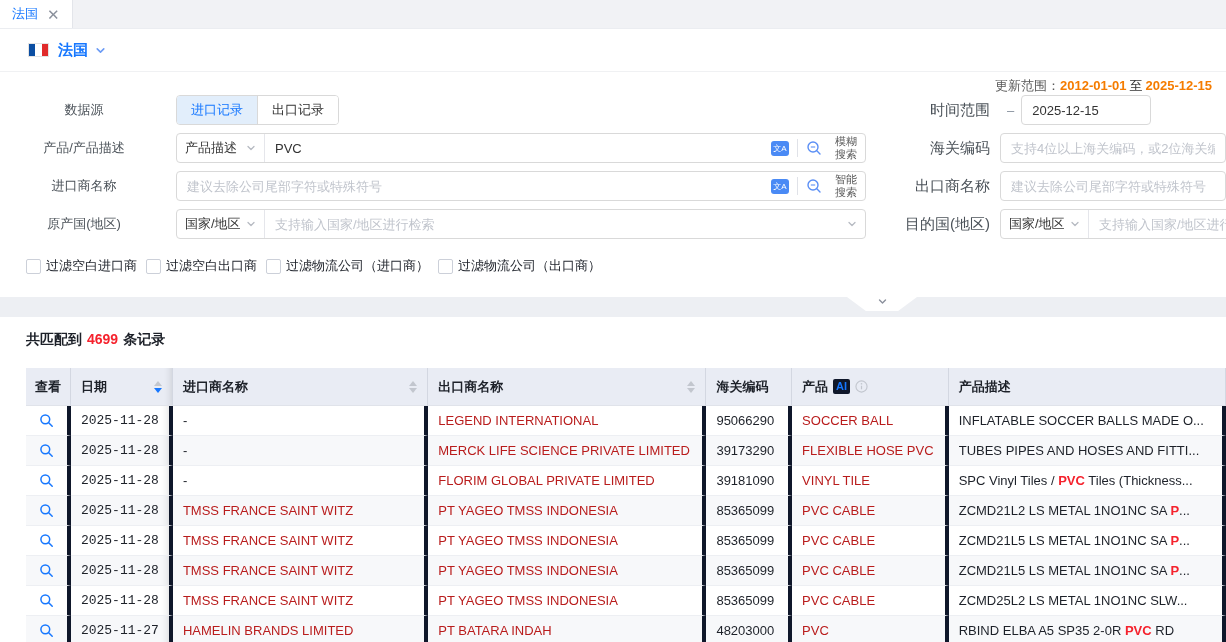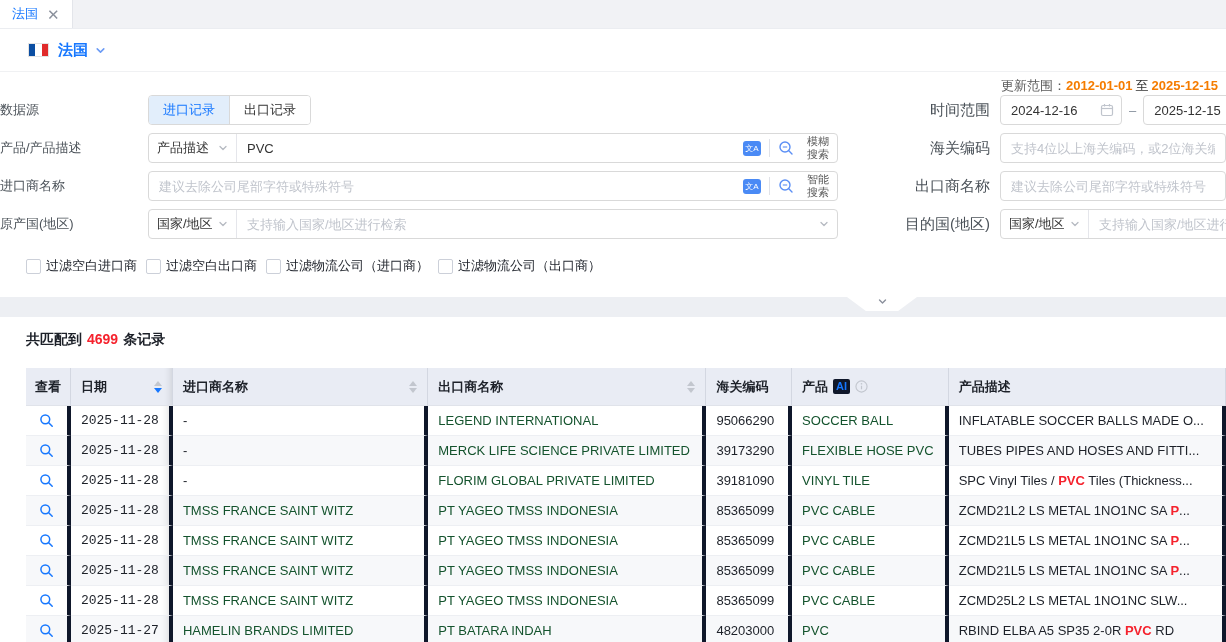--- a/index.html
+++ b/index.html
@@ -13,28 +13,28 @@
   .tab { display:inline-flex; align-items:center; gap:9px; padding:0 12px; background:#fff; border-right:1px solid #e3e5ea; color:#1677ff; font-size:13px; cursor:pointer; }
   .tab-close { color:#8a909c; font-size:15px; line-height:1; }
   
   .country-row { position:absolute; top:29px; left:0; right:0; height:43px; background:#fff; border-bottom:1px solid #f0f1f3; display:flex; align-items:center; padding-left:28px; }
   .flag { width:21px; height:14px; display:flex; border:1px solid #e3e3e3; flex:none; }
   .flag i { flex:1; }
   .flag i:nth-child(1){ background:#0b4ea2; } .flag i:nth-child(2){ background:#fff; } .flag i:nth-child(3){ background:#e02a2a; }
   .country-name { margin-left:9px; color:#1677ff; font-weight:700; font-size:15px; }
   .country-chevron { margin-left:7px; display:flex; }
   
-  .form-panel { position:absolute; top:72px; left:0; right:0; height:225px; background:#fff; }
+  .form-panel { position:absolute; top:72px; left:0; right:6px; height:225px; background:#fff; }
   .update-range { position:absolute; top:5px; right:8px; font-size:13px; color:#595959; white-space:nowrap; }
   .update-range b { color:#f57c00; font-weight:700; }
   .update-range .joiner { color:#333; margin:0 3px; }
   .frow { position:absolute; display:flex; align-items:center; height:30px; }
   .fl { left:0; }
   .fr { left:850px; width:376px; }
-  .flabel { width:148px; flex:none; text-align:left; padding-right:8px; font-size:13px; color:#4b5259; white-space:nowrap; }
+  .flabel { width:176px; flex:none; text-align:center; padding-right:8px; font-size:13px; color:#4b5259; white-space:nowrap; }
   .flabel-r { width:150px; flex:none; text-align:right; padding-right:10px; font-size:15px; color:#4b5259; white-space:nowrap; }
   .r1 { top:23px; } .r2 { top:61px; } .r3 { top:99px; } .r4 { top:137px; }
   
   .seg { display:flex; height:30px; border:1px solid #d9d9d9; border-radius:4px; overflow:hidden; background:#fff; }
   .seg-btn { padding:0 14px; display:flex; align-items:center; font-size:13px; color:#333; background:#fff; border:none; cursor:pointer; font-family:inherit;text-align:center; }
   .seg-btn.active { background:#e2eefb; color:#1677ff; }
   .seg-btn + .seg-btn { border-left:1px solid #d9d9d9; }
   
   .group { display:flex; align-items:center; height:30px; border:1px solid #d9d9d9; border-radius:4px; background:#fff; }
   .w-main { width:690px; }
@@ -78,21 +78,21 @@
   .caret.down { border-top:5px solid #c2c6ce; }
   .caret.down.on { border-top-color:#1677ff; }
   .ai-badge { margin-left:5px; background:#0f172a; color:#1677ff; font-size:11px; font-weight:700; border-radius:2px; padding:1px 3px; line-height:1.1; }
   .info-icon { margin-left:5px; display:flex; cursor:pointer; }
   td { height:30px; padding:0 10px; white-space:nowrap; overflow:hidden; border-bottom:1px solid #edeff3; border-right:4px solid #0f172a; color:#1d2129; background:#fff; }
   tr.striped td { background:#f7f8fa; }
   td.td-view, td.td-date { background:#fff; }
   .fixed-shadow { box-shadow:inset -10px 0 8px -10px rgba(0,0,0,0.16);font-family:Liberation Mono, monospace; }
   td.td-view { text-align:center; padding:0; }
   .view-btn { background:none; border:none; cursor:pointer; display:inline-flex; padding:2px; }
-  .cell-link { color:#14532d; text-decoration:none; cursor:pointer; }
+  .cell-link { color:#b91c1c; text-decoration:none; cursor:pointer; }
   .red { color:#f5222d; font-weight:700; }
 </style>
 </head>
 <body>
 
 <div class="screen">
 
   <div class="tabbar">
     <div class="tab">
       <span>法国</span>
@@ -122,31 +122,20 @@
     <div class="frow fl r1">
       <span class="flabel">数据源</span>
       <div class="seg">
         <button class="seg-btn active">进口记录</button>
         <button class="seg-btn">出口记录</button>
       </div>
     </div>
 
     <div class="frow fr r1">
       <span class="flabel-r">时间范围</span>
-      <span class="date-wrap">
-        <input class="box-input" value="2024-12-16" style="">
-        <span class="cal-icon">
-          <svg width="14" height="14" viewBox="0 0 14 14">
-              <rect x="1.5" y="2.5" width="11" height="10" rx="1.5" fill="none" stroke="#bfc4cc" stroke-width="1.2"></rect>
-              <line x1="1.5" y1="5.5" x2="12.5" y2="5.5" stroke="#bfc4cc" stroke-width="1.2"></line>
-              <line x1="4.5" y1="1" x2="4.5" y2="3.5" stroke="#bfc4cc" stroke-width="1.2"></line>
-              <line x1="9.5" y1="1" x2="9.5" y2="3.5" stroke="#bfc4cc" stroke-width="1.2"></line>
-            </svg>
-        </span>
-      </span>
       <span class="range-dash">–</span>
       <input class="box-input" style="width: 130px; flex: 0 0 auto;" value="2025-12-15">
     </div>
 
     <div class="frow fl r2">
       <span class="flabel">产品/产品描述</span>
       <div class="group w-main">
         <div class="g-select">
           <span>产品描述</span>
           <svg width="10" height="10" viewBox="0 0 10 10">

